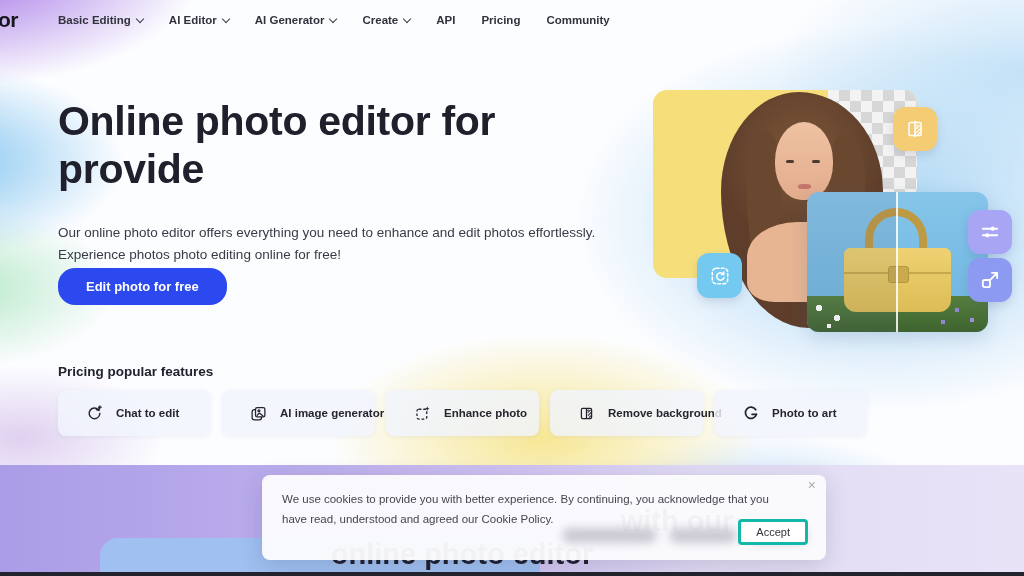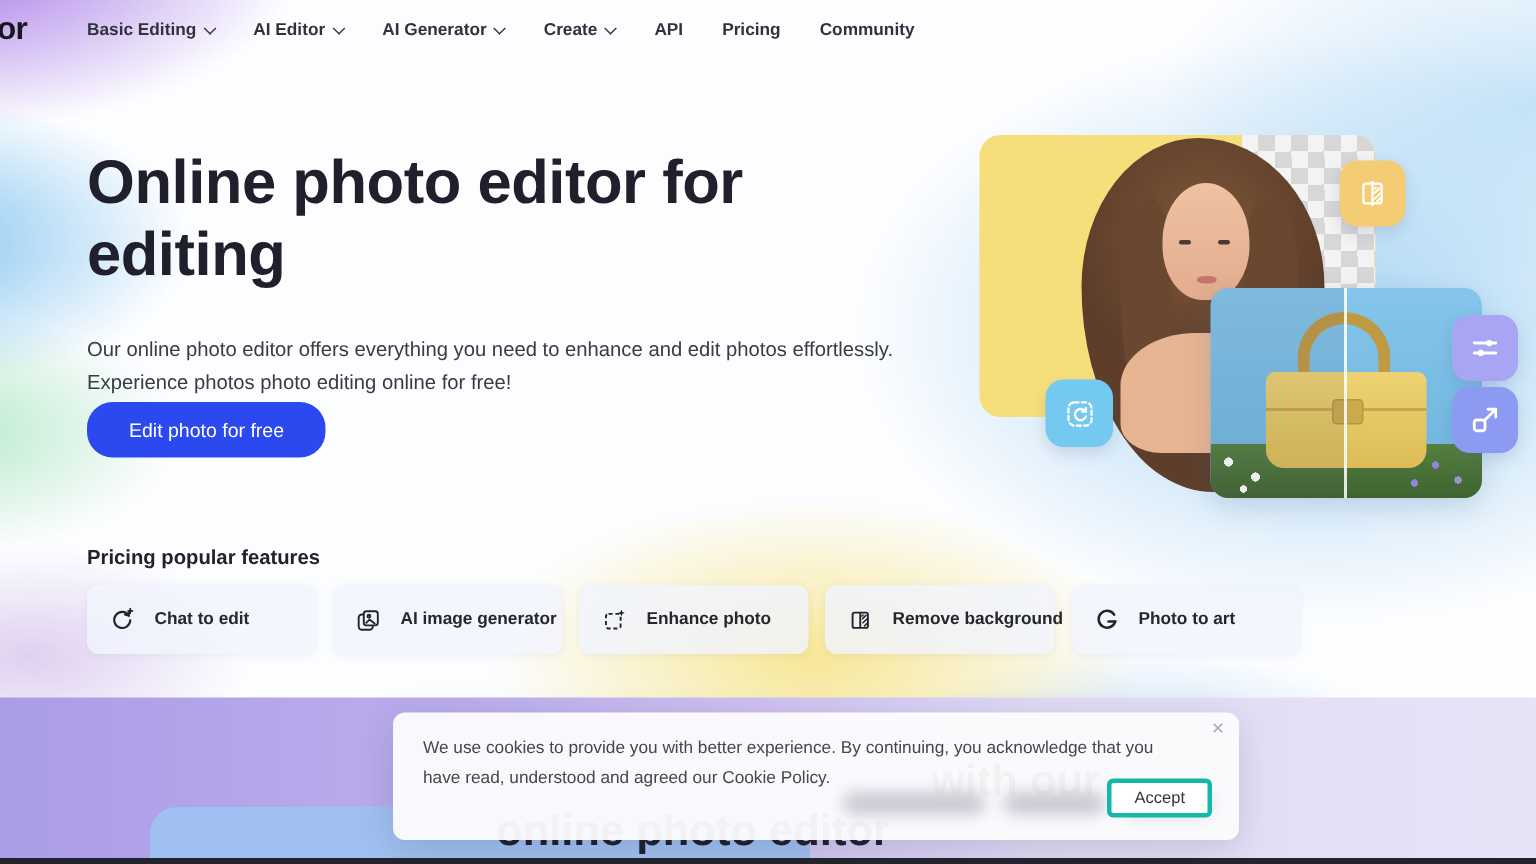--- a/index.html
+++ b/index.html
@@ -22,28 +22,28 @@
   .logo{font-size:21px;font-weight:800;color:#16161f;margin-left:-2px;letter-spacing:-0.5px;cursor:pointer;}
   .nav-items{display:flex;align-items:flex-end;margin-left:40px;gap:26px;}
   .nav-item{font-size:11.5px;font-weight:600;color:#32323e;cursor:pointer;white-space:nowrap;display:flex;align-items:center;}
   .chev{display:inline-block;width:5px;height:5px;border-right:1.5px solid #3a3a46;border-bottom:1.5px solid #3a3a46;transform:rotate(45deg);margin-left:6px;margin-top:-3px;}
 
   
   .hero-title{position:absolute;left:58px;top:98px;width:520px;font-size:41px;line-height:1.17;font-weight:700;color:#20202d;letter-spacing:-0.3px;z-index:2;}
   .hero-desc{position:absolute;left:58px;top:209px;width:560px;font-size:13.5px;color:#3a3a46;z-index:2;margin-top:16px;}
   .hero-desc .dline{display:block;margin-bottom:7px;}
   .cta{position:absolute;left:58px;top:268px;height:37px;padding:1px 28px;background:#2c49f0;color:#fff;
-       font-size:13px;font-weight:400;border:none;border-radius:17px;cursor:pointer;z-index:2;
+       font-size:13px;font-weight:700;border:none;border-radius:17px;cursor:pointer;z-index:2;
        display:flex;align-items:center;font-family:"Liberation Sans",sans-serif;}
 
   
   .feat-heading{position:absolute;left:58px;top:364px;font-size:13.5px;font-weight:700;color:#22222e;z-index:2;}
   .feat-row{position:absolute;left:58px;top:390px;display:flex;gap:11px;z-index:2;}
   .feat-card{width:153px;min-width:153px;height:46px;background:rgba(240,244,252,0.82);border-radius:8px;
-             display:flex;align-items:center;padding-left:15px;box-sizing:border-box;cursor:pointer;
+             display:flex;align-items:center;padding-left:28px;box-sizing:border-box;cursor:pointer;
              box-shadow:0 1px 4px rgba(120,130,160,0.10);}
   .feat-card .ficon{width:17px;height:17px;color:#23232f;flex:0 0 auto;display:flex;}
   .feat-card .flabel{font-size:11.5px;font-weight:600;color:#26262f;margin-left:13px;white-space:nowrap;}
 
   
   .woman-card{position:absolute;left:653px;top:90px;width:264px;height:188px;background:#f6df7b;border-radius:14px;z-index:1;}
   .checker{position:absolute;right:0;top:0;width:89px;height:102px;border-radius:0 14px 0 0;
     background:conic-gradient(#d7d7d7 25%, #f3f3f3 0 50%, #d7d7d7 0 75%, #f3f3f3 0);background-size:22px 22px;}
   .woman-fig{position:absolute;left:653px;top:90px;width:264px;height:250px;z-index:2;pointer-events:none;}
   .w-hair{position:absolute;left:68px;top:2px;width:162px;height:236px;
@@ -136,21 +136,21 @@
           <span>Pricing</span>
         </div>
       <div class="nav-item">
           <span>Community</span>
         </div>
     </div>
   </div>
 
   <div class="hero-title">
     <span>Online photo editor for</span><br>
-    <span>editing</span>
+    <span>provide</span>
   </div>
   <div class="hero-desc">
     <span class="dline">Our online photo editor offers everything you need to enhance and edit photos effortlessly.</span>
     <span class="dline">Experience photos photo editing online for free!</span>
   </div>
   <button class="cta">Edit photo for free</button>
 
   <div class="feat-heading">Pricing popular features</div>
   <div class="feat-row">
 

